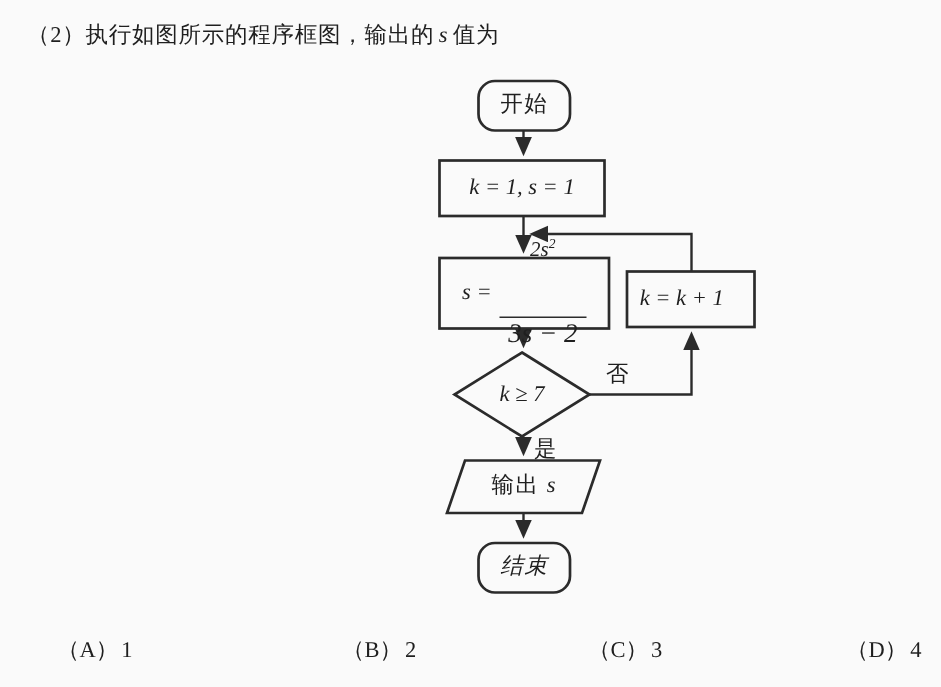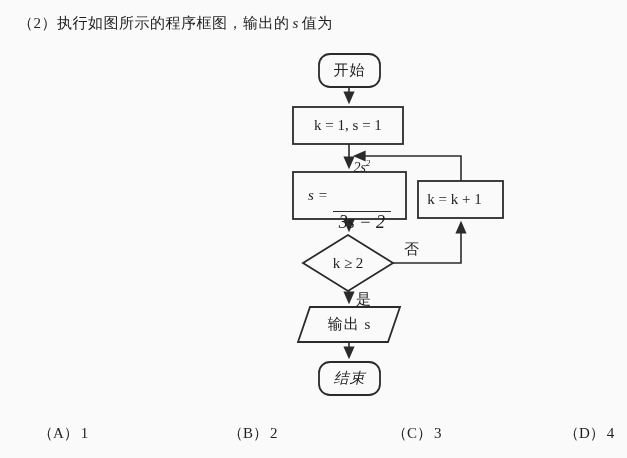--- a/index.html
+++ b/index.html
@@ -15,21 +15,21 @@
     position:absolute;left:18px;top:14px;
     font-size:15px;letter-spacing:0.5px;white-space:nowrap;
   }
   .title .var{font-style:italic;padding:0 3px;font-family:"Liberation Serif",serif;}
   svg.flow{position:absolute;left:0;top:0;}
   .node-text{
     position:absolute;text-align:center;
     font-size:15px;letter-spacing:1px;
   }
   .math{
-    letter-spacing:0.5px;
+    font-style:italic;letter-spacing:0.5px;
     font-family:"Liberation Serif","DejaVu Serif",serif;
     border-radius:13px;
   }
   .formula{
     display:flex;align-items:center;justify-content:center;
     letter-spacing:0;
   }
   .formula .lhs{font-style:italic;font-size:15px;margin-right:5px;}
   .frac{display:inline-flex;flex-direction:column;align-items:center;line-height:1.1;gap:36px;}
   .frac .num{font-style:italic;font-size:14px;padding:0 6px;}
@@ -91,21 +91,21 @@
   <div class="node-text formula" style="left:293px;top:172px;width:113px;height:47px;">
     <span class="lhs">s =</span>
     <span class="frac">
       <span class="num"><span>2s</span><sup>2</sup></span>
       <span class="den">3s − 2</span>
     </span>
   </div>
 
   <div class="node-text math" style="left:418px;top:181px;width:73px;line-height:37px;letter-spacing:0;">k = k + 1</div>
 
-  <div class="node-text math" style="left:303px;top:240px;width:90px;line-height:46px;letter-spacing:0;">k ≥ 2</div>
+  <div class="node-text math" style="left:303px;top:240px;width:90px;line-height:46px;letter-spacing:0;">k ≥ 7</div>
 
   <div class="branch-label" style="left:404px;top:240px;">否</div>
 
   <div class="branch-label" style="left:356px;top:290px;">是</div>
 
   <div class="node-text" style="left:298px;top:307px;width:102px;line-height:35px;">
     <span>输出</span>
     <span class="math" style="letter-spacing:0;">s</span>
   </div>
 

